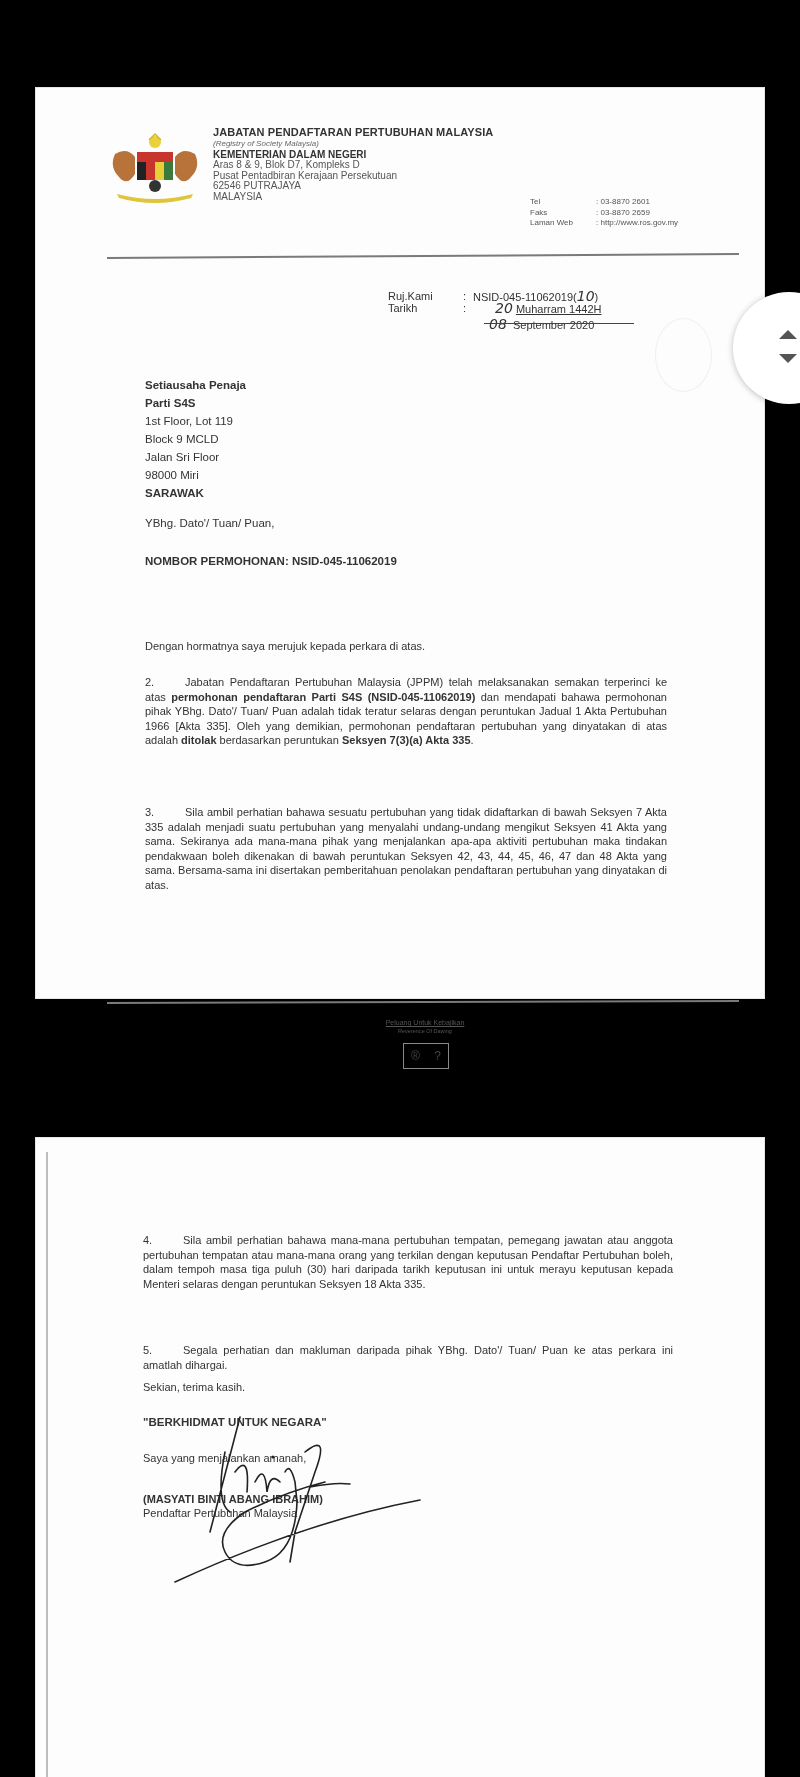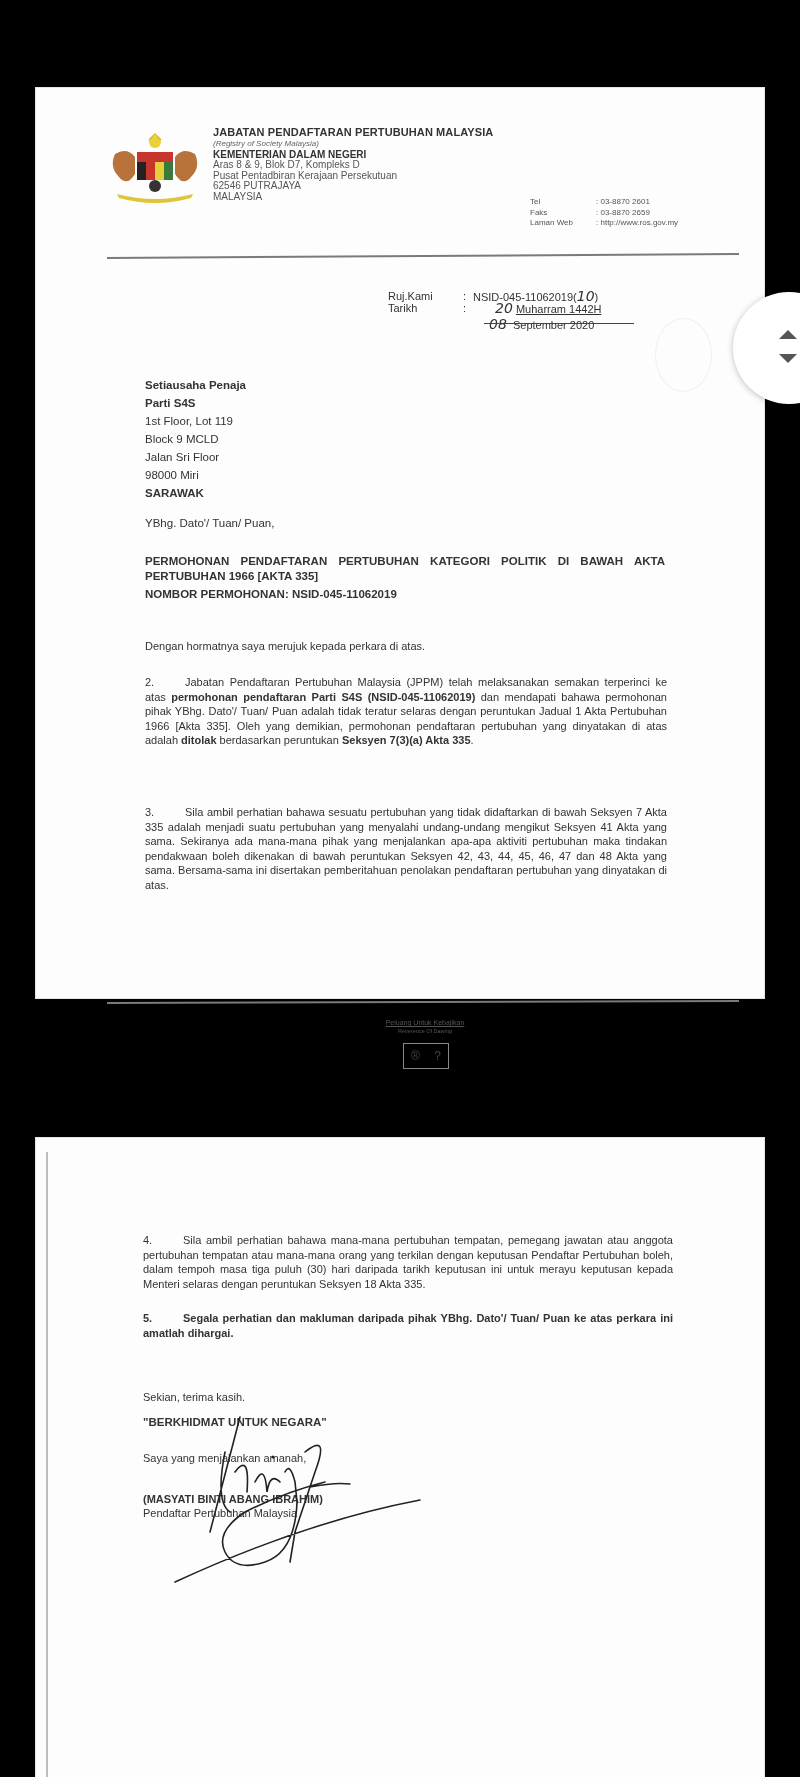--- a/index.html
+++ b/index.html
@@ -144,21 +144,20 @@
     <div>1st Floor, Lot 119</div>
     <div>Block 9 MCLD</div>
     <div>Jalan Sri Floor</div>
     <div>98000 Miri</div>
     <div class="b">SARAWAK</div>
   </div>
 
   <div class="abs salute">YBhg. Dato'/ Tuan/ Puan,</div>
 
   <div class="abs subject">
-    <div>PERMOHONAN PENDAFTARAN PERTUBUHAN KATEGORI POLITIK DI BAWAH AKTA PERTUBUHAN 1966 [AKTA 335]</div>
     <div>NOMBOR PERMOHONAN: NSID-045-11062019</div>
   </div>
 
   <div class="para" style="top:552px;">Dengan hormatnya saya merujuk kepada perkara di atas.</div>
 
   <div class="para" style="top:588px;">
     <span class="num">2.</span><span>Jabatan Pendaftaran Pertubuhan Malaysia (JPPM) telah melaksanakan semakan terperinci ke atas </span><b>permohonan pendaftaran Parti S4S (NSID-045-11062019)</b><span> dan mendapati bahawa permohonan pihak YBhg. Dato'/ Tuan/ Puan adalah tidak teratur selaras dengan peruntukan Jadual 1 Akta Pertubuhan 1966 [Akta 335]. Oleh yang demikian, permohonan pendaftaran pertubuhan yang dinyatakan di atas adalah </span><b>ditolak</b><span> berdasarkan peruntukan </span><b>Seksyen 7(3)(a) Akta 335</b><span>.</span>
   </div>
 
   <div class="para" style="top:718px;">
@@ -174,24 +173,24 @@
   <div class="abs cert">
     <span>®</span>
     <span>?</span>
   </div>
 </div>
 
 <div class="page" id="page2">
   <div class="para" style="left:108px; top:96px; width:530px;">
     <span class="num">4.</span><span>Sila ambil perhatian bahawa mana-mana pertubuhan tempatan, pemegang jawatan atau anggota pertubuhan tempatan atau mana-mana orang yang terkilan dengan keputusan Pendaftar Pertubuhan boleh, dalam tempoh masa tiga puluh (30) hari daripada tarikh keputusan ini untuk merayu keputusan kepada Menteri selaras dengan peruntukan Seksyen 18 Akta 335.</span>
   </div>
-  <div class="para" style="left:108px; top:174px; width:530px;font-weight:bold;">
+  <div class="para" style="left:108px; top:206px; width:530px;">
     <span class="num">5.</span><span>Segala perhatian dan makluman daripada pihak YBhg. Dato'/ Tuan/ Puan ke atas perkara ini amatlah dihargai.</span>
   </div>
-  <div class="closing" style="top:254px;">Sekian, terima kasih.</div>
+  <div class="closing" style="top:244px;">Sekian, terima kasih.</div>
   <div class="closing b" style="top:279px; font-size:11.5px;">"BERKHIDMAT UNTUK NEGARA"</div>
   <div class="closing" style="top:315px;">Saya yang menjalankan amanah,</div>
 
   <div class="abs sigblock">
     <div class="b">(MASYATI BINTI ABANG IBRAHIM)</div>
     <div>Pendaftar Pertubuhan Malaysia</div>
   </div>
 
   <svg class="abs signature" viewBox="0 0 300 180">
     <path d="M85 5 L55 120 M70 40 Q60 90 75 100 M80 60 Q95 40 92 80 M100 70 Q110 50 112 80 Q115 60 125 70 M130 60 Q135 50 140 70 L142 90 Q140 140 110 150 Q80 160 70 140 Q60 120 90 100 Q130 80 170 70 M150 40 Q175 20 160 60 Q150 90 140 120 L135 150 M155 75 Q180 70 195 72 M20 170 Q150 110 265 88" fill="none" stroke="#222" stroke-width="1.6" stroke-linecap="round"></path>

